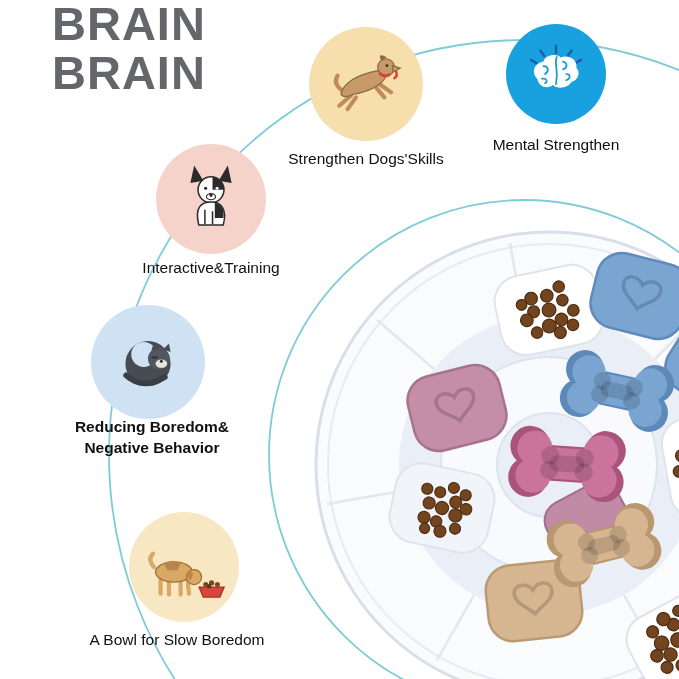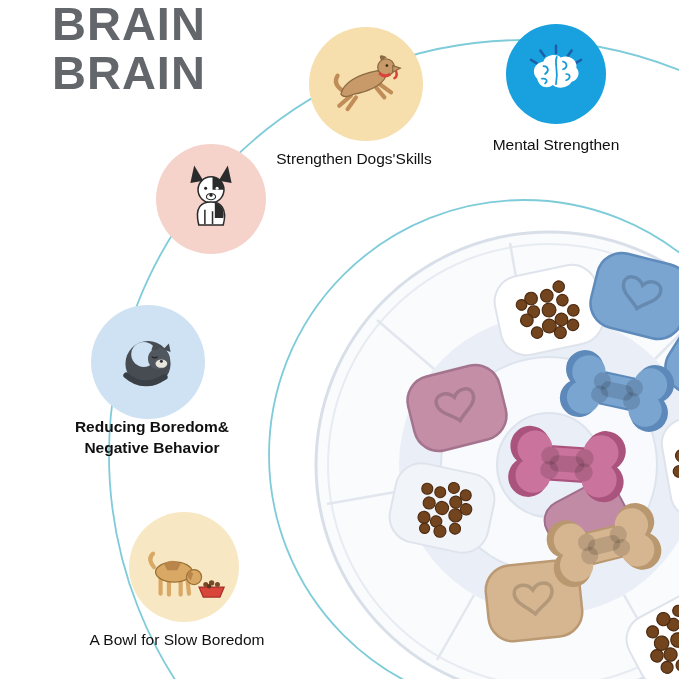--- a/index.html
+++ b/index.html
@@ -18,21 +18,21 @@
     display:flex;align-items:center;justify-content:center;
   }
   .b1{left:265px;top:27px;width:114px;height:114px;background:#f6dfad;}
   .b2{left:462px;top:24px;width:100px;height:100px;background:#18a0df;}
   .b3{left:112px;top:144px;width:110px;height:110px;background:#f5d3ca;}
   .b4{left:47px;top:305px;width:114px;height:114px;background:#cfe2f3;}
   .b5{left:85px;top:512px;width:110px;height:110px;background:#f8e7c3;}
   .label{
     position:absolute;text-align:center;font-size:15.5px;color:#101010;line-height:1.35;
   }
-  .l1{left:200px;top:149px;width:220px;}
+  .l1{left:212px;top:149px;width:220px;}
   .l2{left:407px;top:135px;width:210px;}
   .l3{left:57px;top:258px;width:220px;}
   .l4{left:22px;top:417px;width:172px;font-weight:bold;}
   .l5{left:23px;top:630px;width:220px;}
 </style>
 </head>
 <body>
 
 <div class="stage">
 
@@ -197,20 +197,21 @@
       <circle cx="-7" cy="-14" r="2" fill="#222222"></circle>
       <circle cx="8" cy="-14" r="2" fill="#ffffff"></circle>
       <ellipse cx="0" cy="-3" rx="6" ry="4" fill="#ffffff" stroke="#2b2b2b" stroke-width="1.5"></ellipse>
       <circle cx="0" cy="-5" r="2" fill="#222222"></circle>
       <path d="M-16,34 C-22,10 -12,4 0,4 C12,4 22,12 16,34 Z" fill="#ffffff" stroke="#2b2b2b" stroke-width="2"></path>
       <path d="M5,5 C14,7 18,15 16,25 L5,25 Z" fill="#2b2b2b"></path>
       <path d="M-8,14 L-8,33" stroke="#2b2b2b" stroke-width="2"></path>
       <path d="M2,16 L2,33" stroke="#2b2b2b" stroke-width="2"></path>
     </svg>
   </div>
+  <div class="label l3">Interactive&amp;Training</div>
 
   <div class="badge b4">
     <svg viewBox="-55 -55 110 110" width="92" height="92">
       <circle cx="0" cy="2" r="27" fill="#474c52"></circle>
       <circle cx="-5" cy="-9" r="15" fill="#cfe2f3"></circle>
       <path d="M-26,16 Q-6,34 20,18" stroke="#3a3f45" stroke-width="7" fill="none" stroke-linecap="round"></path>
       <circle cx="13" cy="-4" r="13" fill="#51575e"></circle>
       <path d="M4,-14 L7,-23 L13,-15 Z" fill="#474c52"></path>
       <path d="M18,-15 L25,-22 L27,-12 Z" fill="#474c52"></path>
       <ellipse cx="16" cy="2" rx="7" ry="5" fill="#e9e4dc"></ellipse>

